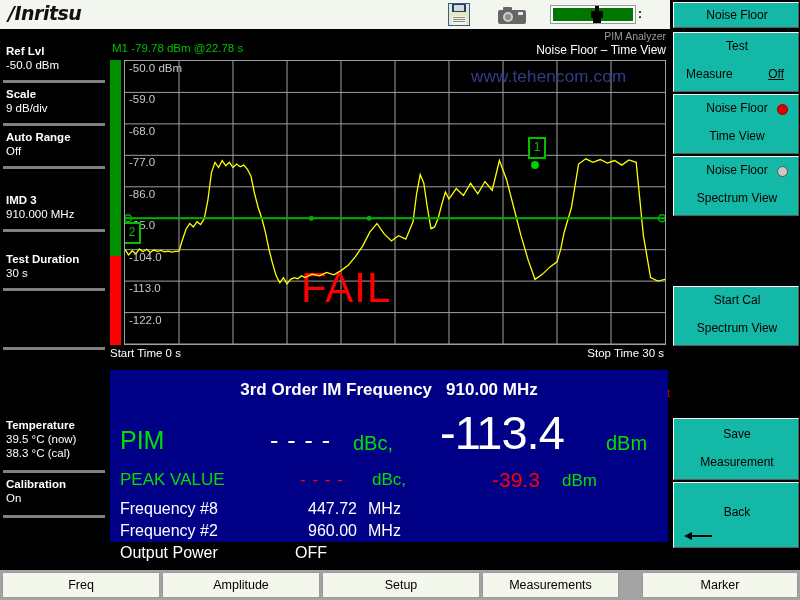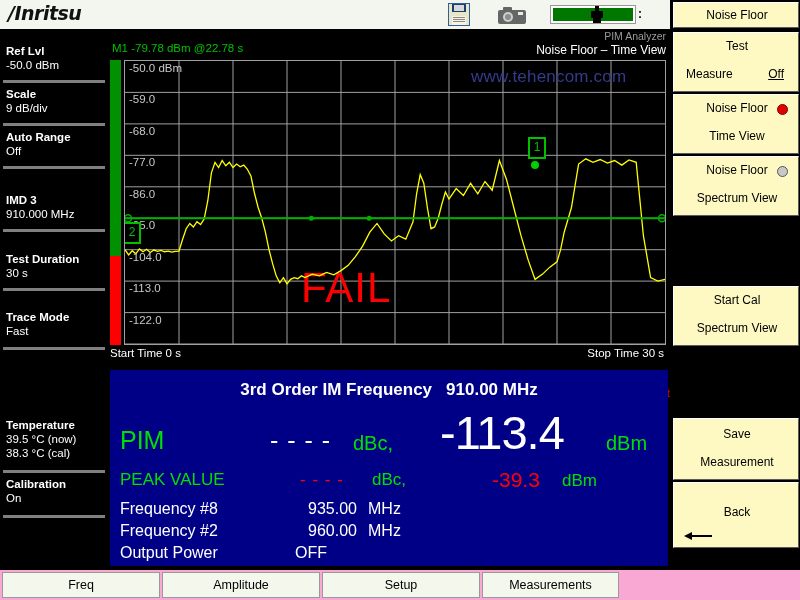--- a/index.html
+++ b/index.html
@@ -175,21 +175,21 @@
     color: #fff; font-size: 11.5px;
     font-family: "Liberation Sans", sans-serif;
   }
   .fa-left { position: absolute; left: 2px; top: 0; }
   .fa-mid  { position: absolute; left: 0; top: 0; width: 562px; text-align: right; color: #ff0000; margin-top: 40px; }
   .fa-right{ position: absolute; right: 6px; top: 0; }
 
   
   .results {
     position: absolute; left: 110px; top: 370px;
-    width: 558px; height: 196px;
+    width: 558px; height: 172px;
     background: #000086;
   }
   .res-title {
     position: absolute; left: 0; top: 10px;
     width: 558px; text-align: center;
     color: #fff; font-size: 17px; font-weight: bold;
     font-family: "Liberation Sans", sans-serif;
   }
   .res-title .val { margin-left: 14px; }
   .pim-label {
@@ -255,21 +255,21 @@
 
   
   .softcol {
     position: absolute; left: 670px; top: 0px;
     width: 130px; height: 570px;
     background: #000;
   }
   .sk {
     position: absolute; left: 3px;
     width: 126px;
-    background: #fef9c3;
+    background: #14b8a6;
     border: 1px solid #fff;
     border-right-color: #5a5a5a;
     border-bottom-color: #5a5a5a;
     box-sizing: border-box;
     color: #000;
     font-size: 12px;
     font-family: "Liberation Sans", sans-serif;
     text-align: center;
   }
   .sk .l1 { position: absolute; left: 0; width: 126px; }
@@ -288,21 +288,21 @@
   }
   .backarrow {
     position: absolute; left: 10px; bottom: 4px;
     color: #000; font-size: 13px; line-height: 13px;
   }
 
   
   .botbar {
     position: absolute; left: 0; top: 570px;
     width: 800px; height: 30px;
-    background: #f9a8d4;
+    background: #a3a3a3;
   }
   .btab {
     position: absolute; top: 2px;
     height: 26px;
     background: #f4f7ec;
     border: 1px solid #9a9a9a;
     box-sizing: border-box;
     color: #000;
     font-size: 12.5px;
     font-family: "Liberation Sans", sans-serif;
@@ -375,24 +375,20 @@
       <div class="pvalue">910.000 MHz</div>
     </div>
     <div class="psep" style="top:199px"></div>
 
     <div class="pblock" style="top:222px">
       <div class="plabel">Test Duration</div>
       <div class="pvalue">30 s</div>
     </div>
     <div class="psep" style="top:258px"></div>
 
-    <div class="pblock" style="top:280px">
-      <div class="plabel">Trace Mode</div>
-      <div class="pvalue">Fast</div>
-    </div>
     <div class="psep" style="top:317px"></div>
 
     <div class="pblock" style="top:388px">
       <div class="plabel">Temperature</div>
       <div class="pvalue">39.5 °C  (now)</div>
       <div class="pvalue">38.3 °C  (cal)</div>
     </div>
     <div class="psep" style="top:440px"></div>
 
     <div class="pblock" style="top:447px">
@@ -483,21 +479,21 @@
     <div class="pim-dbm-u">dBm</div>
 
     <div class="peak-label">PEAK VALUE</div>
     <div class="peak-dbc">- - - -</div>
     <div class="peak-dbc-u">dBc,</div>
     <div class="peak-dbm">-39.3</div>
     <div class="peak-dbm-u">dBm</div>
 
     <div class="rrow" style="top:130px">
       <span>Frequency #8</span>
-      <span class="rv">935.00</span>
+      <span class="rv">447.72</span>
       <span class="ru">MHz</span>
     </div>
     <div class="rrow" style="top:152px">
       <span>Frequency #2</span>
       <span class="rv">960.00</span>
       <span class="ru">MHz</span>
     </div>
     <div class="rrow" style="top:174px">
       <span>Output Power</span>
       <span class="rv-l">OFF</span>
@@ -547,15 +543,16 @@
         </svg>
       </div>
     </div>
   </div>
 
   <div class="botbar">
     <div class="btab" style="left:2px;  width:158px">Freq</div>
     <div class="btab" style="left:162px; width:158px">Amplitude</div>
     <div class="btab" style="left:322px; width:158px">Setup</div>
     <div class="btab" style="left:482px; width:137px">Measurements</div>
+    <div class="btab" style="left:642px; width:156px">Marker</div>
   </div>
 
 </div>
 
 </body></html>

